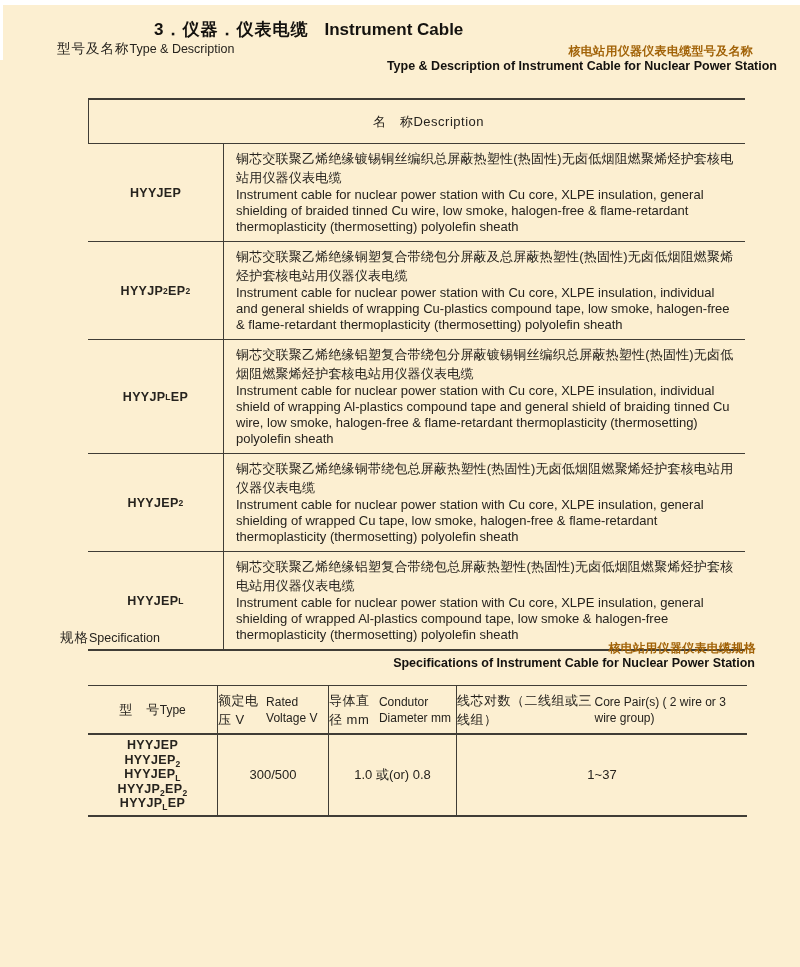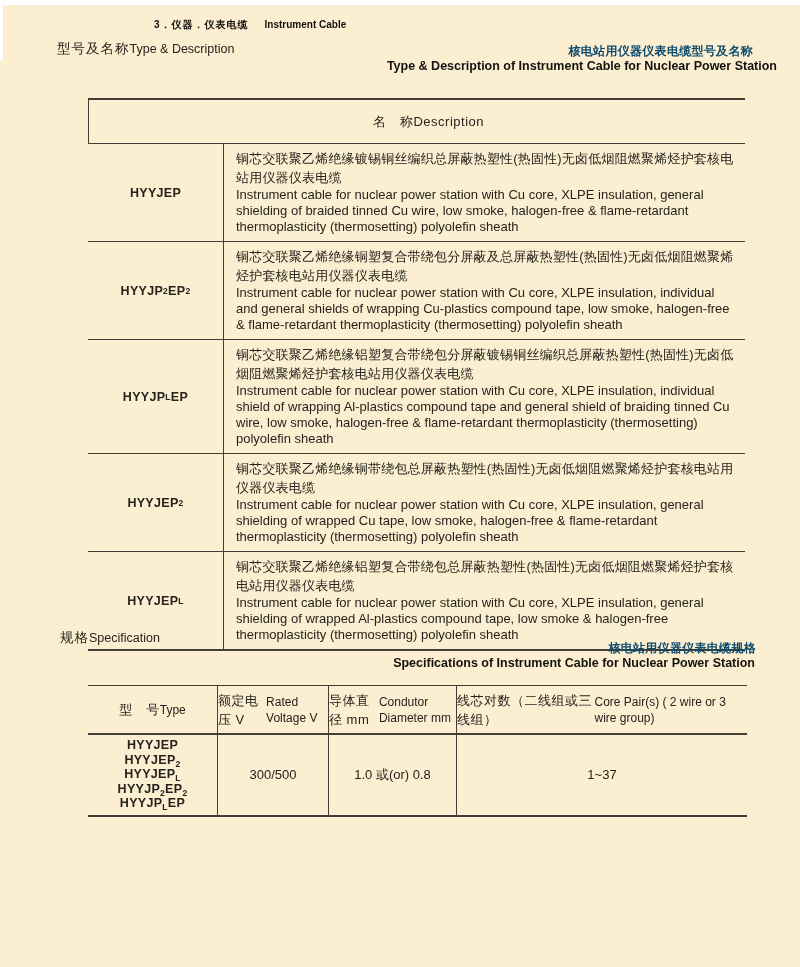--- a/index.html
+++ b/index.html
@@ -13,30 +13,30 @@
     position:relative;
     background:var(--paper);
     font-family:"Liberation Sans","DejaVu Sans",sans-serif;
     color:var(--ink);
     overflow:hidden;
   }
   .white-top{position:absolute;left:0;top:0;width:800px;height:5px;background:#ffffff;}
   .white-left{position:absolute;left:0;top:0;width:3px;height:60px;background:#ffffff;}
 
   
-  .sec-title{position:absolute;left:154px;top:18px;font-weight:bold;font-size:10px;color:#14120f;white-space:nowrap;}
+  .sec-title{position:absolute;left:154px;top:18px;font-weight:bold;font-size:17px;color:#14120f;white-space:nowrap;}
   .sec-title .zh{margin-right:16px;letter-spacing:1px;}
 
   .block-label{position:absolute;font-size:13.5px;white-space:nowrap;}
   .block-label .zh{letter-spacing:1px;}
   .block-label .en{font-size:12.5px;}
   #td-label{left:57px;top:40px;}
   #spec-label{left:60px;top:629px;}
 
-  .r-head-zh{position:absolute;font-weight:bold;font-size:12px;color:#0c4a6e;white-space:nowrap;letter-spacing:0.3px;margin-left:38px;}
+  .r-head-zh{position:absolute;font-weight:bold;font-size:12px;color:#a16207;white-space:nowrap;letter-spacing:0.3px;margin-left:38px;}
   .r-head-en{position:absolute;font-weight:bold;font-size:12.5px;color:#14120f;white-space:nowrap;}
   #td-heading-zh{right:47px;top:43px;}
   #td-heading-en{right:23px;top:59px;}
   #spec-heading-zh{right:44px;top:640px;}
   #spec-heading-en{right:45px;top:656px;}
 
   
   .table1{
     position:absolute;left:88px;top:98px;width:657px;
     border-top:2px solid var(--rule);

